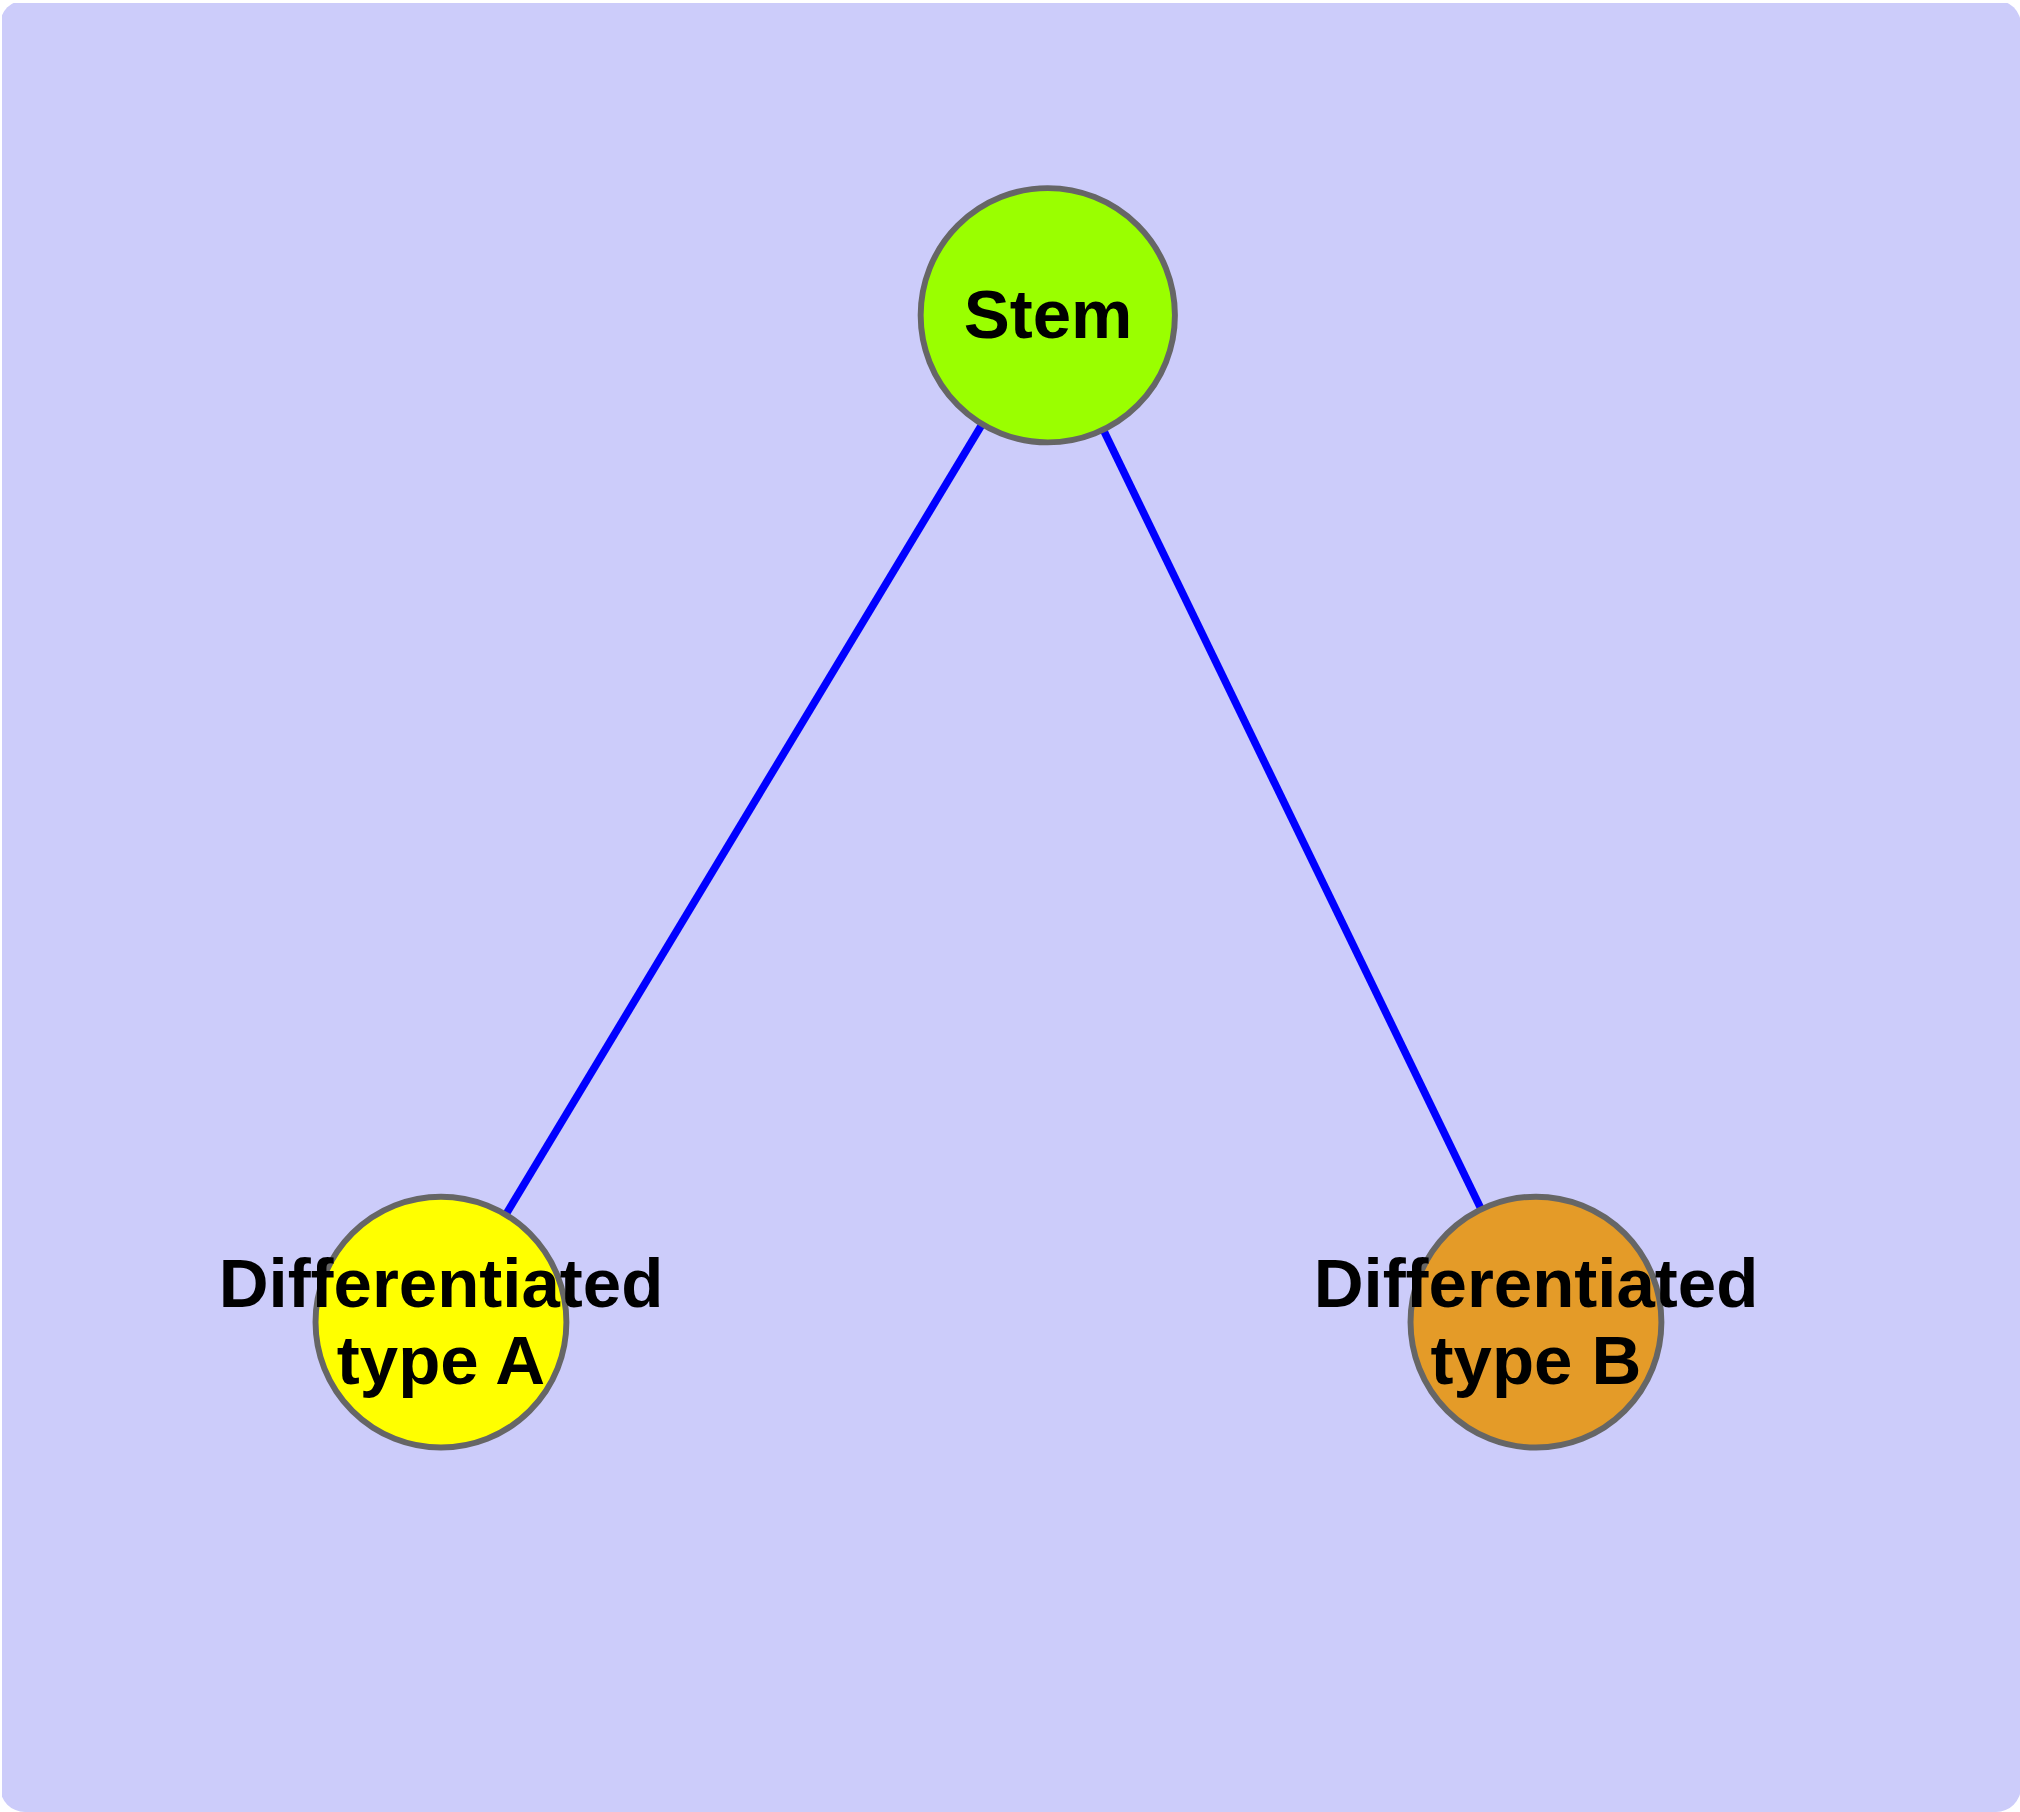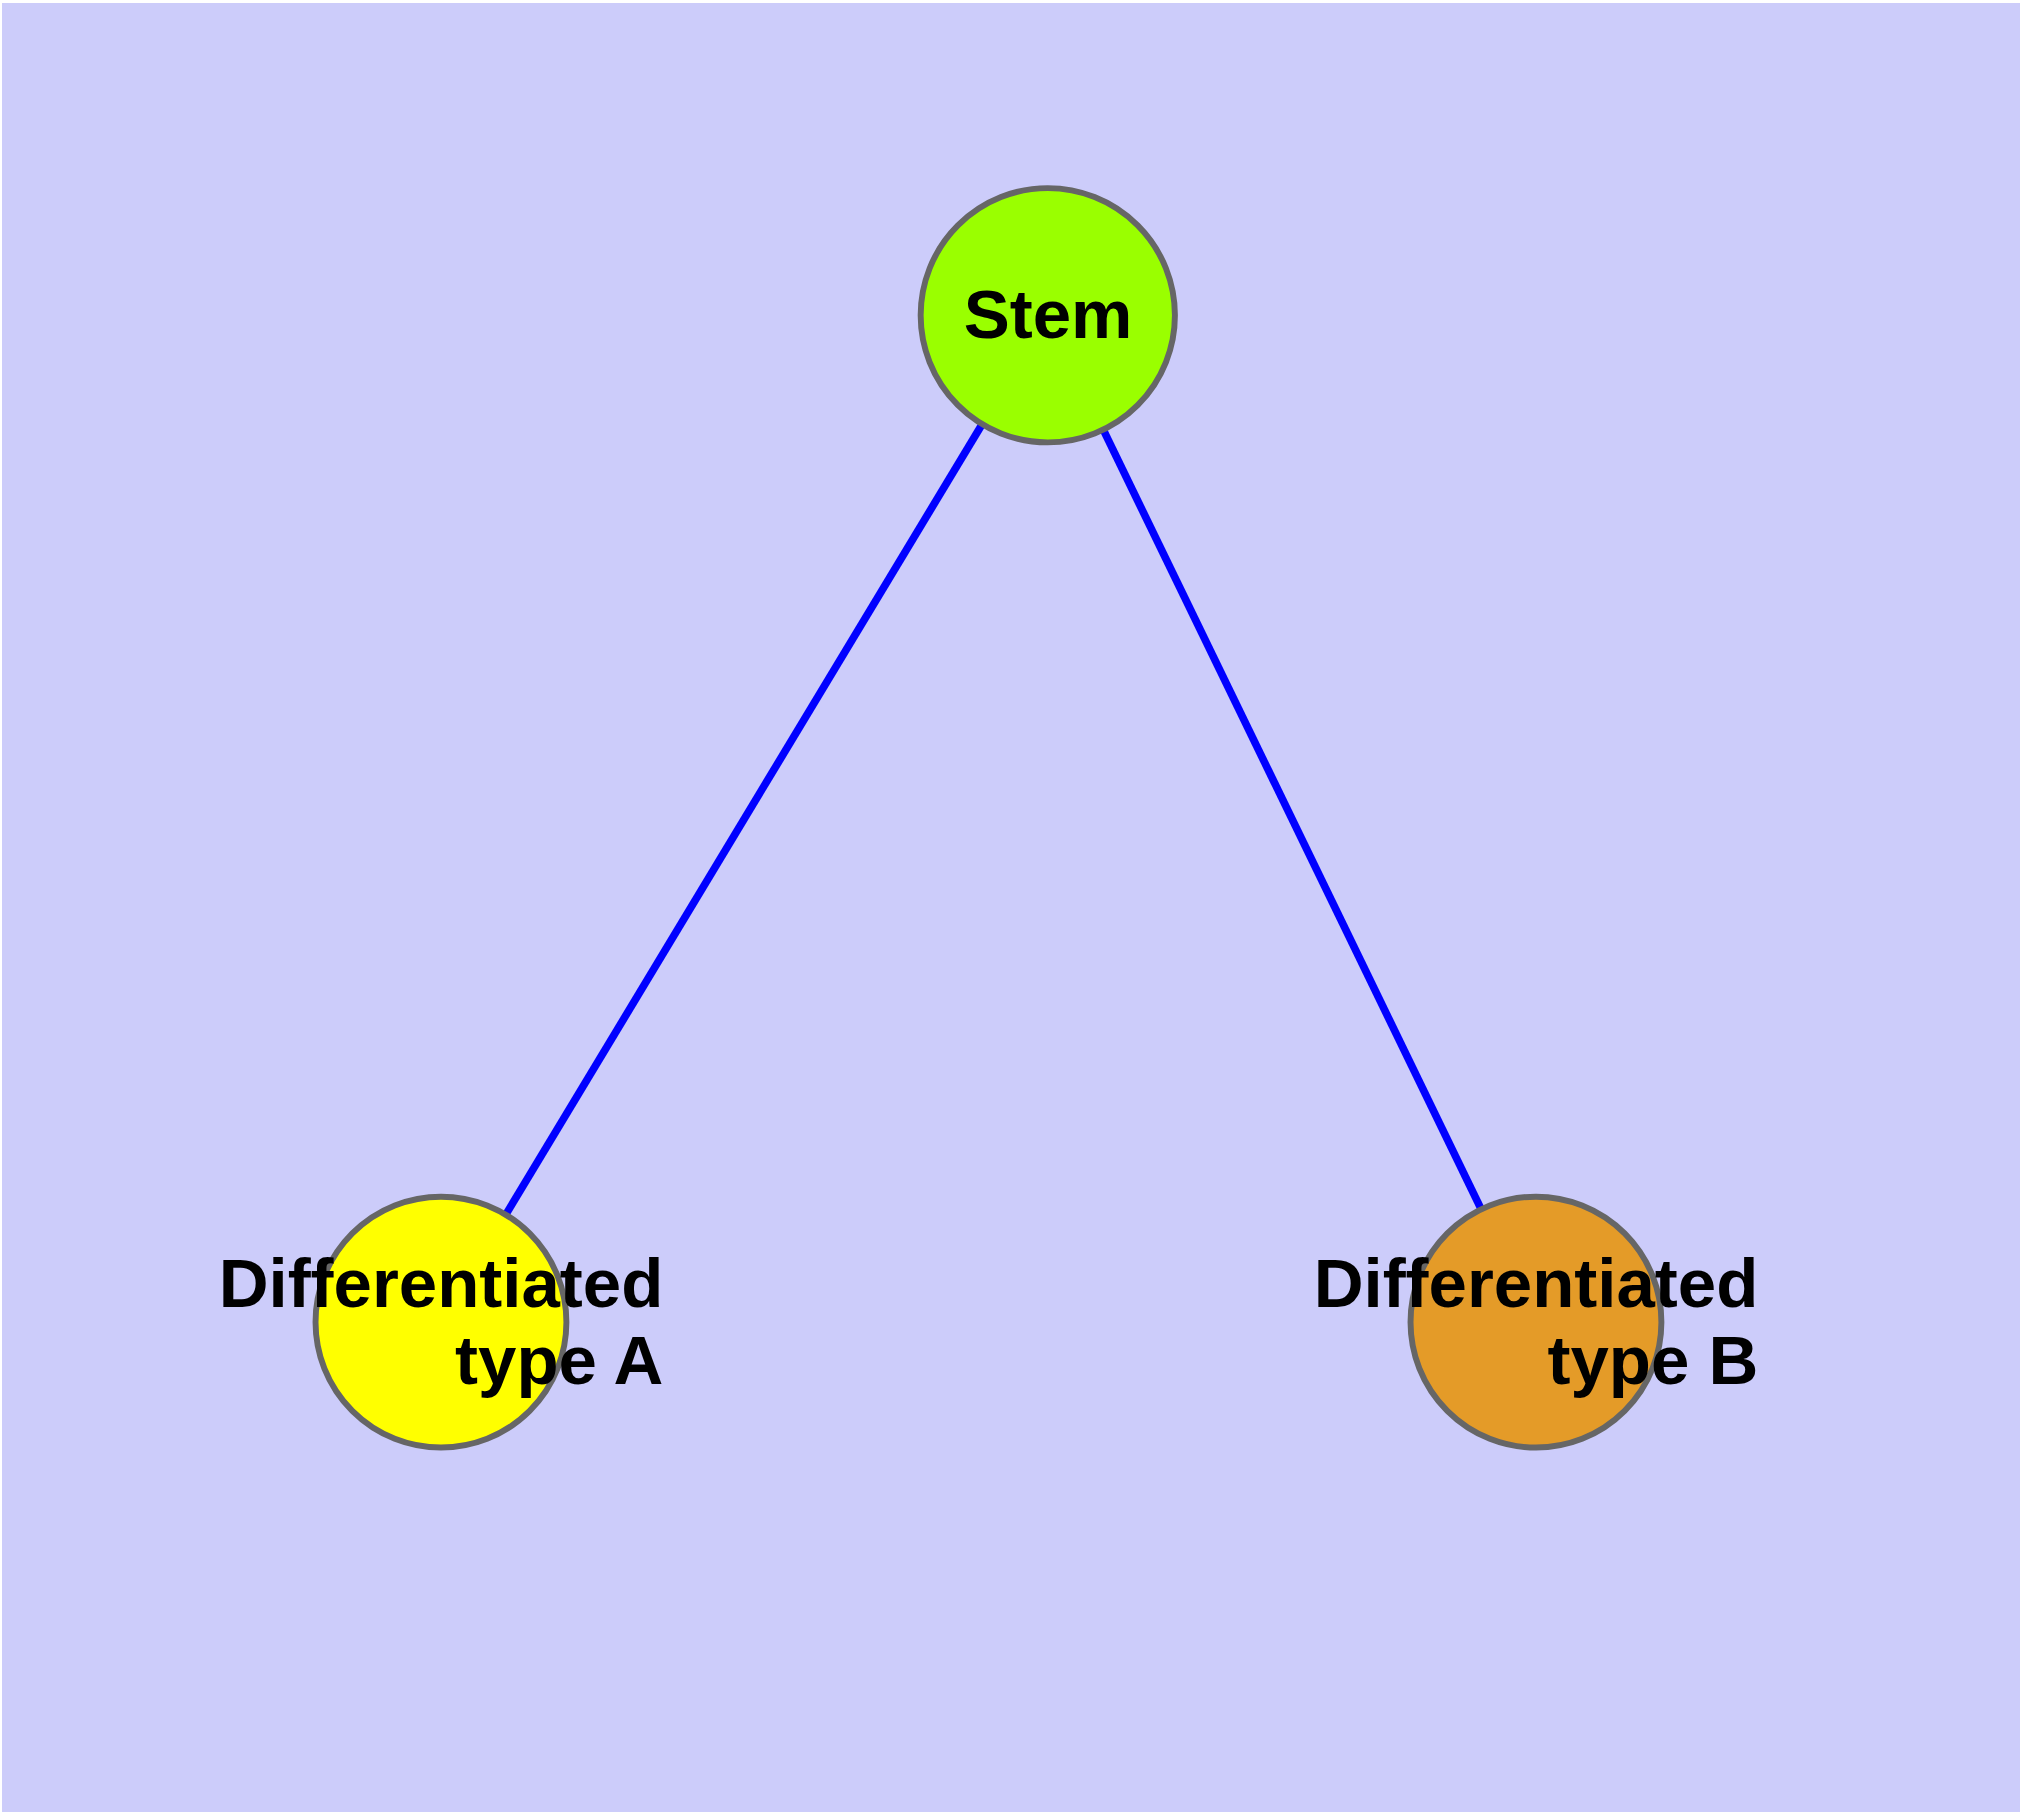--- a/index.html
+++ b/index.html
@@ -6,20 +6,21 @@
     margin: 0;
     padding: 0;
     background: #ffffff;
   }
   #stage {
     position: relative;
     width: 2021px;
     height: 1812px;
     overflow: hidden;
     background: #ffffff;
+    border-radius: 25px;
   }
   #canvas-bg {
     position: absolute;
     left: 1.7px;
     top: 2.5px;
     width: 2019px;
     height: 1810px;
     background: #ccccfa;
   }
   #graph-svg {
@@ -34,21 +35,21 @@
     text-align: center;
     font-family: "Liberation Sans", "DejaVu Sans", sans-serif;
     font-weight: bold;
     color: #000000;
     white-space: pre;
     line-height: 1.12;
     transform: translate(-50%, -50%);
     pointer-events: none;
   }
   .node-label.root-label { font-size: 69px; }
-  .node-label.leaf-label { font-size: 69px; text-align: right; }
+  .node-label.leaf-label { font-size: 69px; }
 </style>
 </head>
 <body>
 
 <div id="stage">
 
   <div id="canvas-bg"></div>
 
   <svg id="graph-svg" viewBox="0 0 2384 2138">
     <g id="edges-layer">

